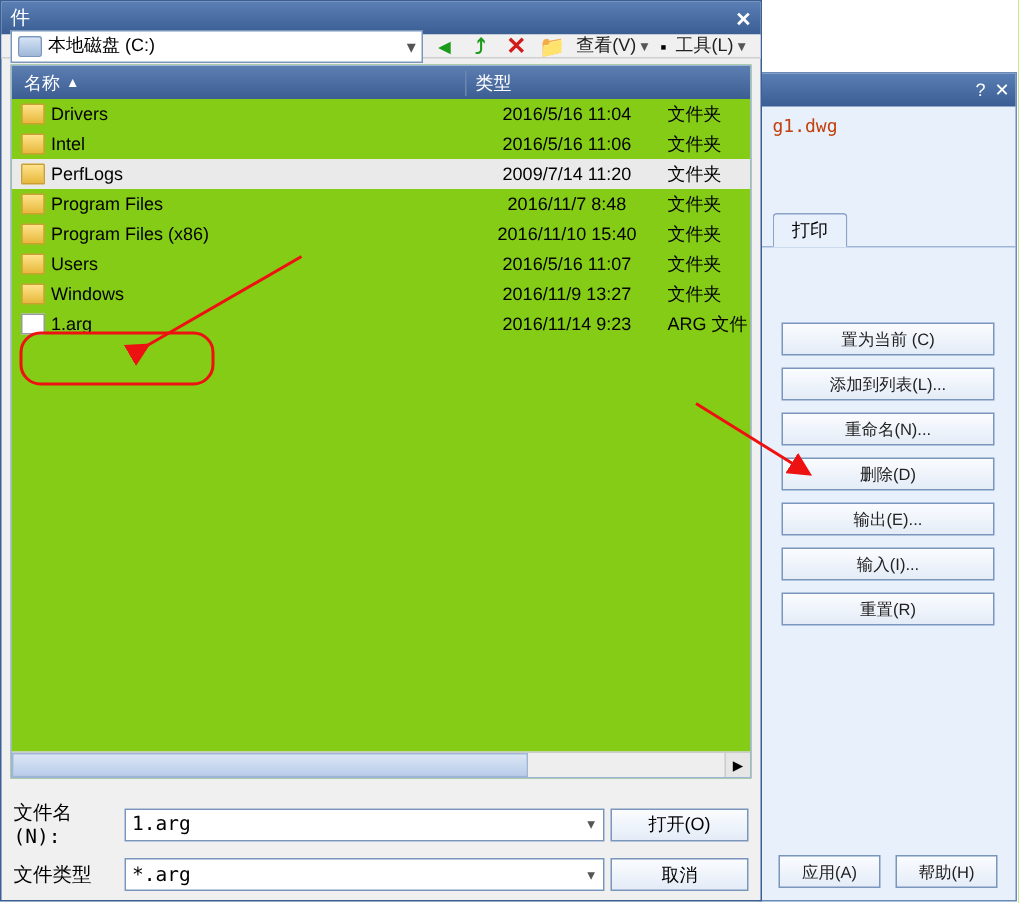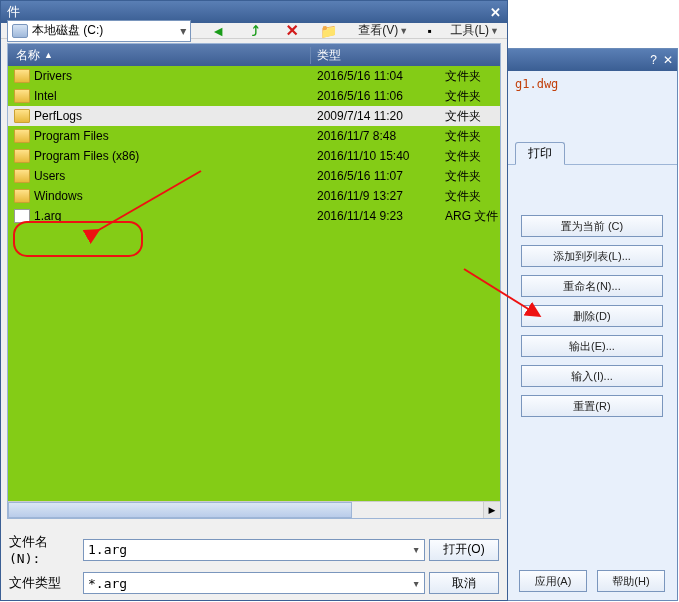--- a/index.html
+++ b/index.html
@@ -104,21 +104,21 @@
     padding:0 6px;
     font-size:13px;
   }
   .dlg-close { font-weight:bold; }
 
   .toolbar {
     height: 16px;
     display:flex;
     align-items:center;
     padding: 0 6px;
-    gap:17px;
+    gap:4px;
     background:#f0f0f0;
     border-bottom:1px solid #d0d0d0;
   }
   .drive {
     flex:1;
     display:flex;
     align-items:center;
     border:1px solid #7a96bd;
     background:#fff;
     height:22px;
@@ -163,21 +163,21 @@
   .col-type { flex:1; padding-left:6px; }
   .sort-tri { font-size:9px; }
 
   .rows { flex:1; overflow:hidden; }
   .row {
     display:flex;
     height:20px;
     align-items:center;
   }
   .row .c1 { width:303px; padding-left:6px; display:flex; align-items:center; gap:4px;}
-  .row .c2 { width:128px; padding-left:6px; }
+  .row .c2 { width:128px; padding-left:6px;text-align:center; }
   .row .c3 { flex:1; padding-left:6px; }
   .row.sel { background:#eaeaea; }
 
   .folder-ico, .disk-ico, .file-ico {
     width:16px; height:14px; display:inline-block;
   }
   .folder-ico { background: linear-gradient(#ffe28a,#e7b93c); border:1px solid #caa132; border-radius:1px;}
   .disk-ico { background: linear-gradient(#d6e4f5,#9fb8da); border:1px solid #7a96bd; border-radius:2px;}
   .file-ico { background:#fff; border:1px solid #999; }
 
@@ -218,21 +218,21 @@
   }
   .brow { display:flex; align-items:center; gap:4px; margin-top:6px;}
   .blabel { width:70px; font-family: SimSun, monospace; font-size:13px; }
   .binput {
     flex:1; height:22px; border:1px solid #7a96bd; background:#fff;
     display:flex; align-items:center; padding:0 4px;
     font-family: SimSun, monospace; font-size:13px;
   }
   .binput .dd { margin-left:auto; color:#555; }
   .bbtn {
-    width:70px; height:22px;
+    width:92px; height:22px;
     border:1px solid #7a96bd;
     background: linear-gradient(#fafcff,#e4ecf7);
     display:flex; align-items:center; justify-content:center;
     font-family: SimSun, sans-serif;
   }
 </style>
 </head>
 <body>
 
 <div class="back-window">

